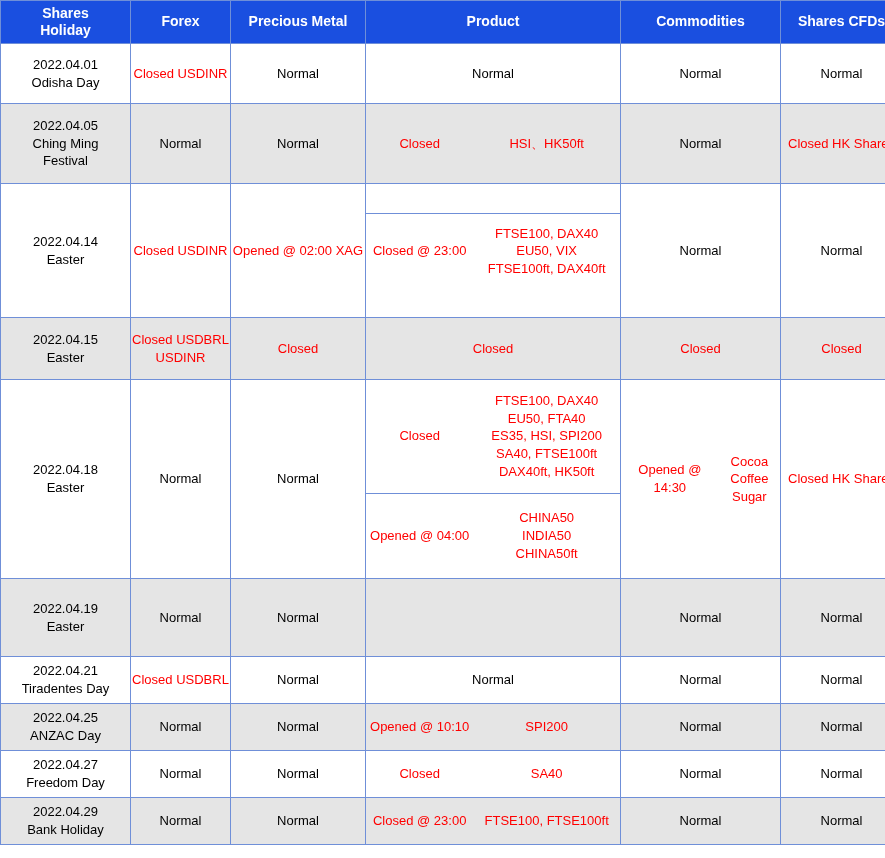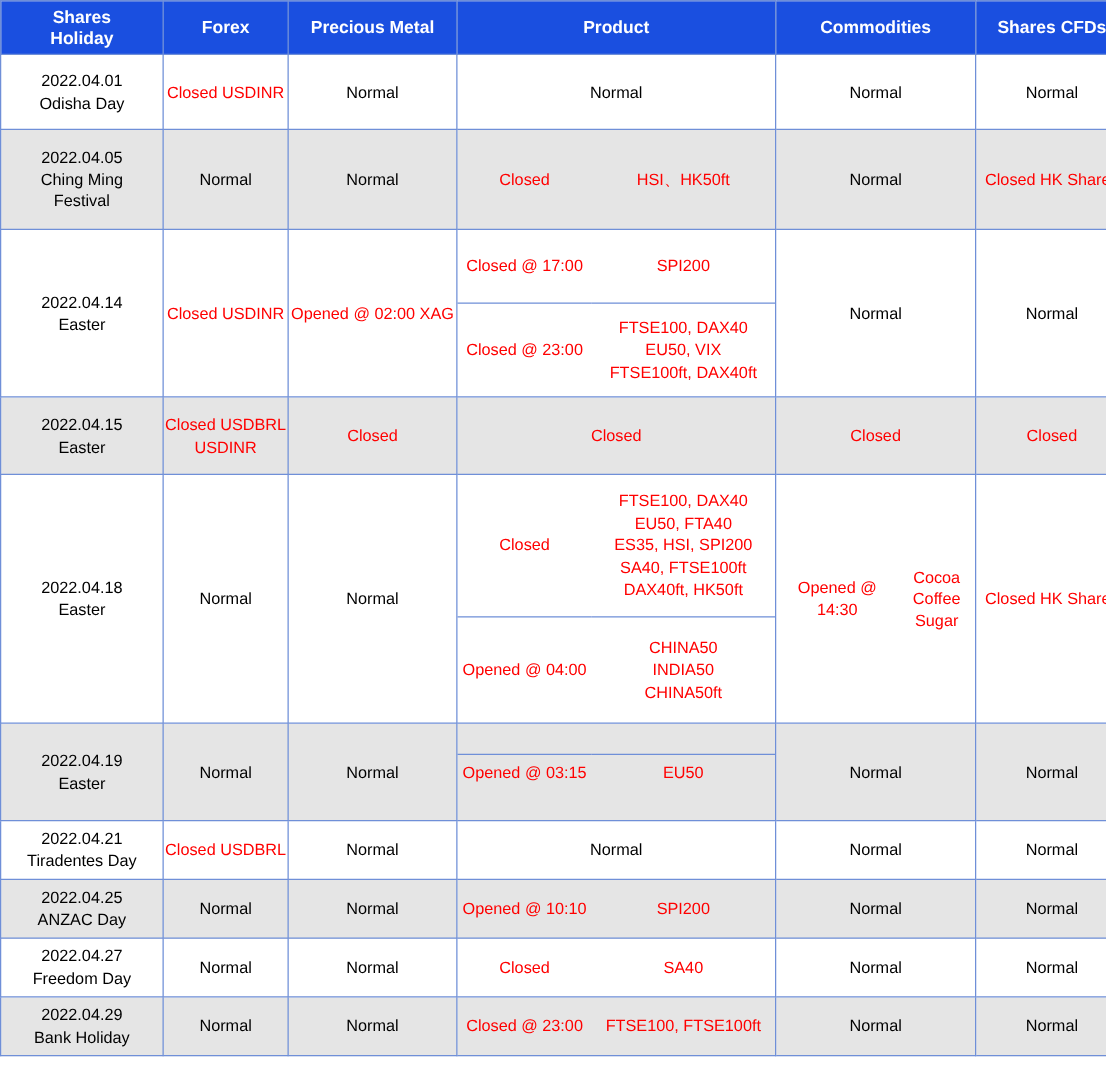--- a/index.html
+++ b/index.html
@@ -146,24 +146,20 @@
     <tr class="row-plain" style="height:134px;">
       <td class="cell black">
         <span class="date-line">2022.04.14</span>
         <span class="name-line">Easter</span>
       </td>
       <td class="cell red">Closed USDINR</td>
       <td class="cell red">Opened @ 02:00 XAG</td>
       <td class="cell nopad">
         <table class="sub">
           <tbody>
-              <tr style="height:58px;">
-            <td class="sub-status red">Closed @ 17:00</td>
-            <td class="sub-inst red">SPI200</td>
-          </tr>
           <tr class="divider-top" style="height:74px;">
             <td class="sub-status red">Closed @ 23:00</td>
             <td class="sub-inst red" style="white-space:pre-line;">FTSE100, DAX40
 EU50, VIX
 FTSE100ft, DAX40ft</td>
           </tr>
         </tbody>
           </table>
       </td>
       <td class="cell black">Normal</td>
@@ -230,24 +226,20 @@
     <tr class="row-alt" style="height:78px;">
       <td class="cell black">
         <span class="date-line">2022.04.19</span>
         <span class="name-line">Easter</span>
       </td>
       <td class="cell black">Normal</td>
       <td class="cell black">Normal</td>
       <td class="cell nopad">
         <table class="sub">
           <tbody>
-          <tr class="divider-top" style="height:26px;">
-            <td class="sub-status red">Opened @ 03:15</td>
-            <td class="sub-inst red">EU50</td>
-          </tr>
         </tbody>
           </table>
       </td>
       <td class="cell black">Normal</td>
       <td class="cell black">Normal</td>
     </tr>
 
     <tr class="row-plain" style="height:47px;">
       <td class="cell black">
         <span class="date-line">2022.04.21</span>

